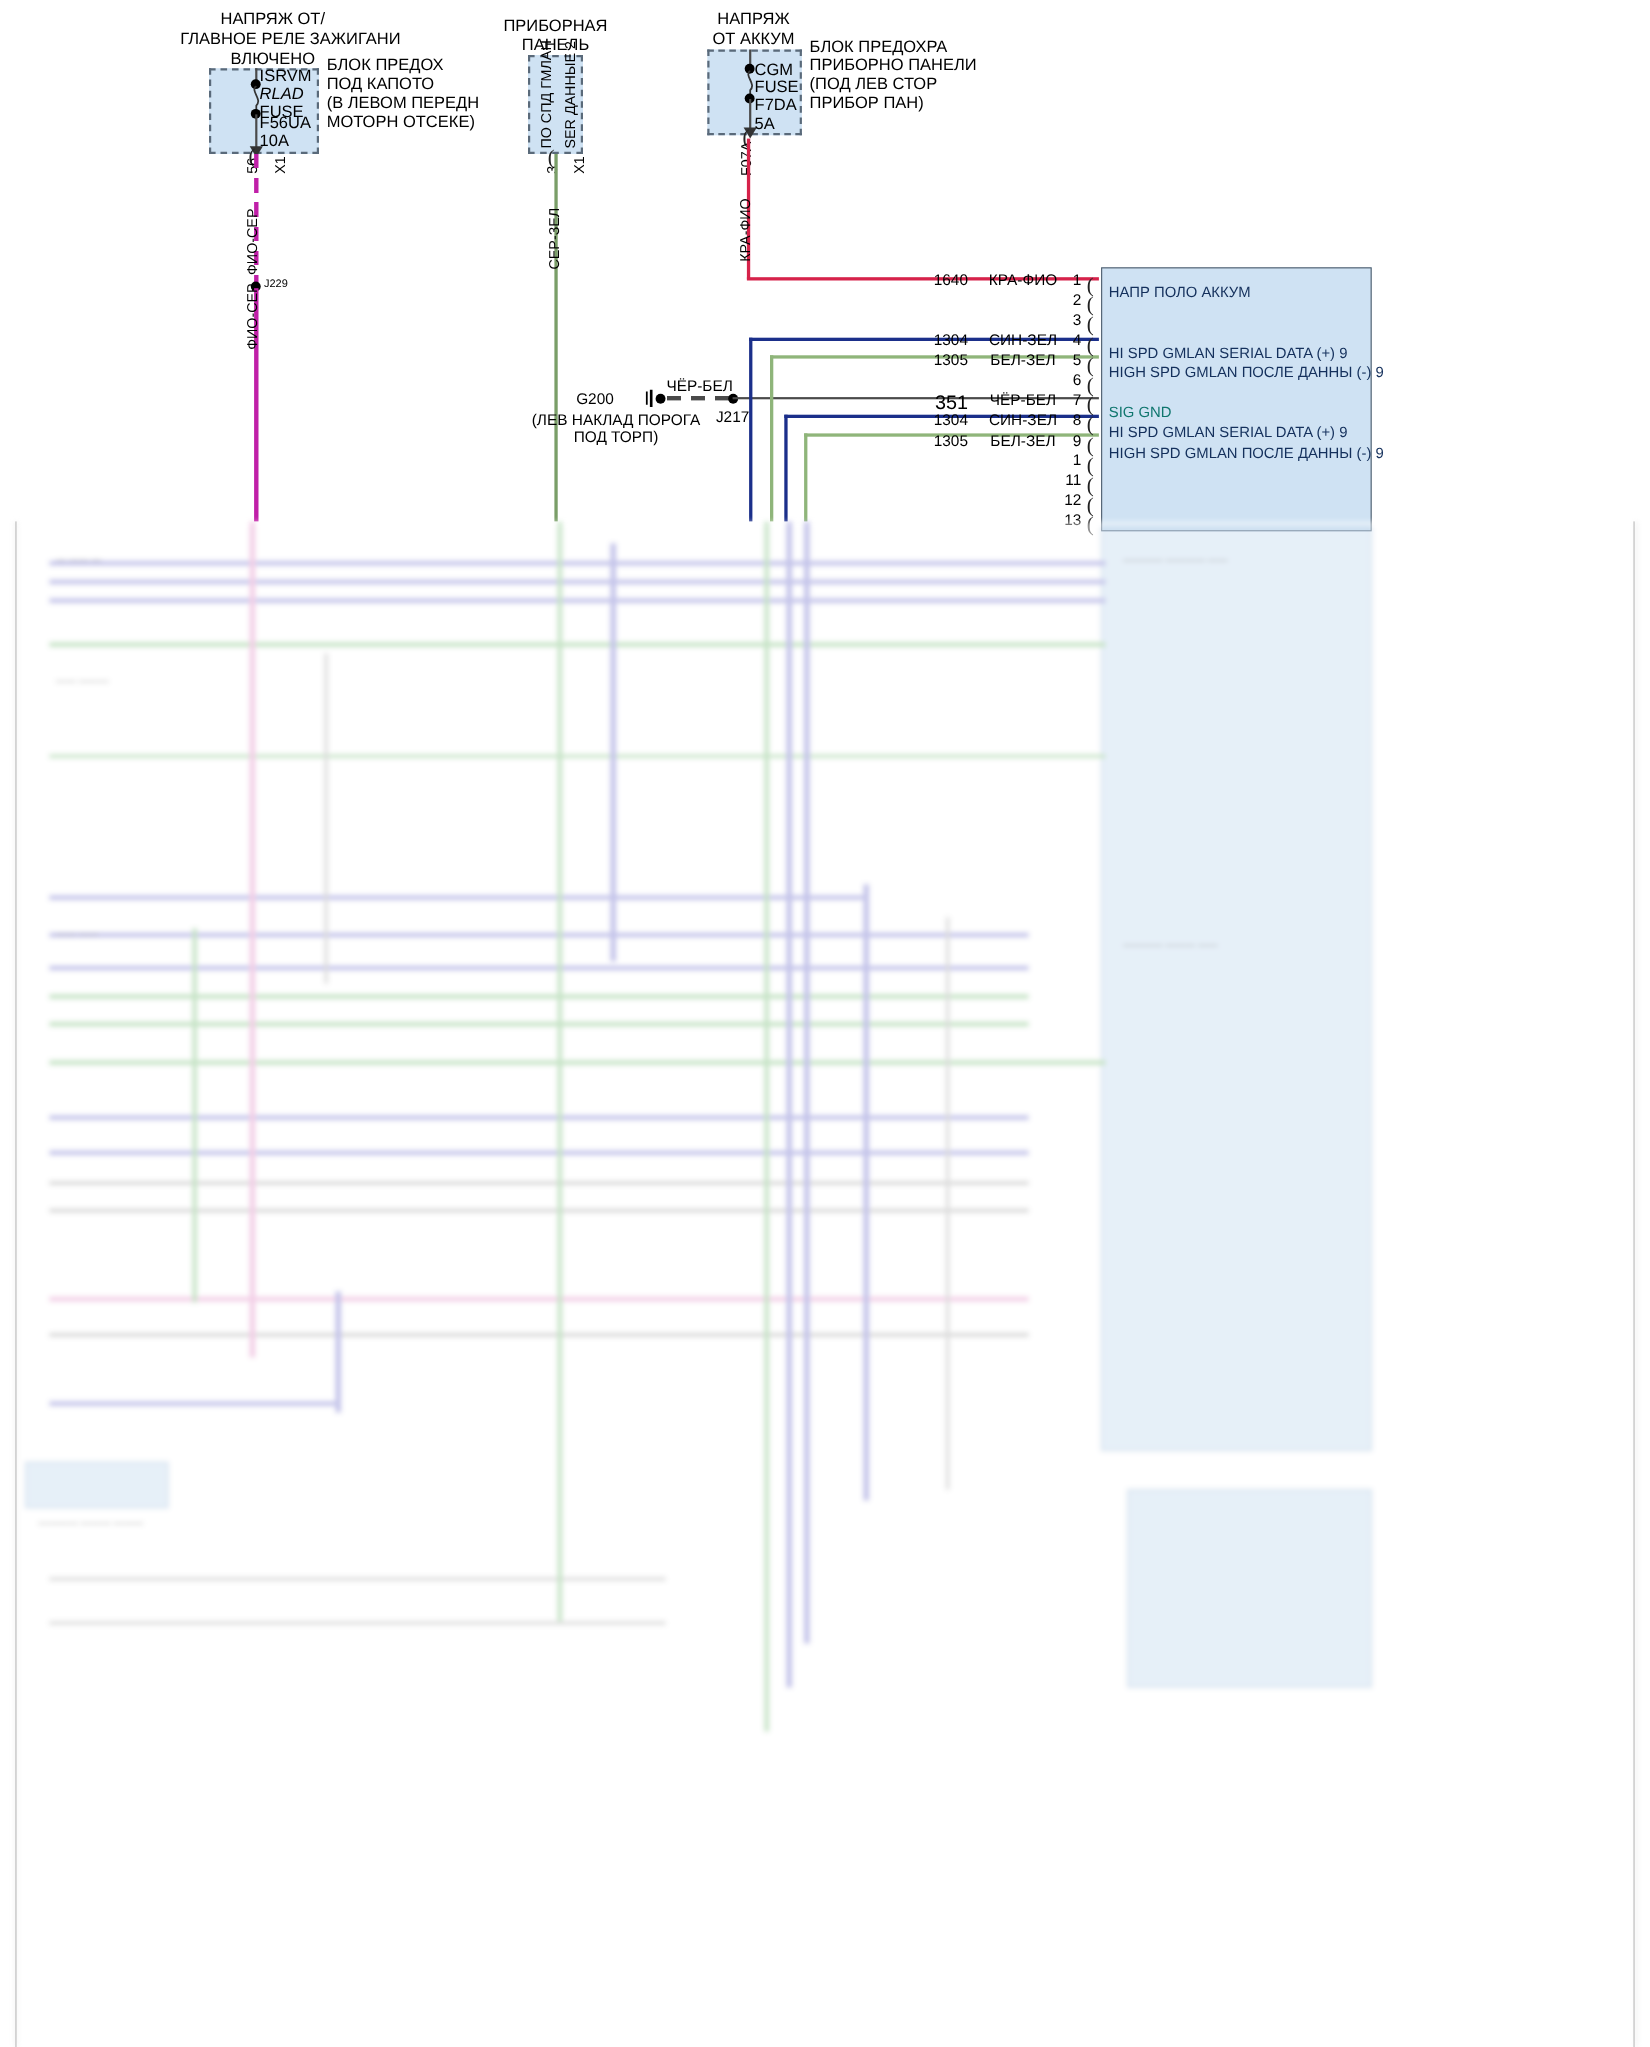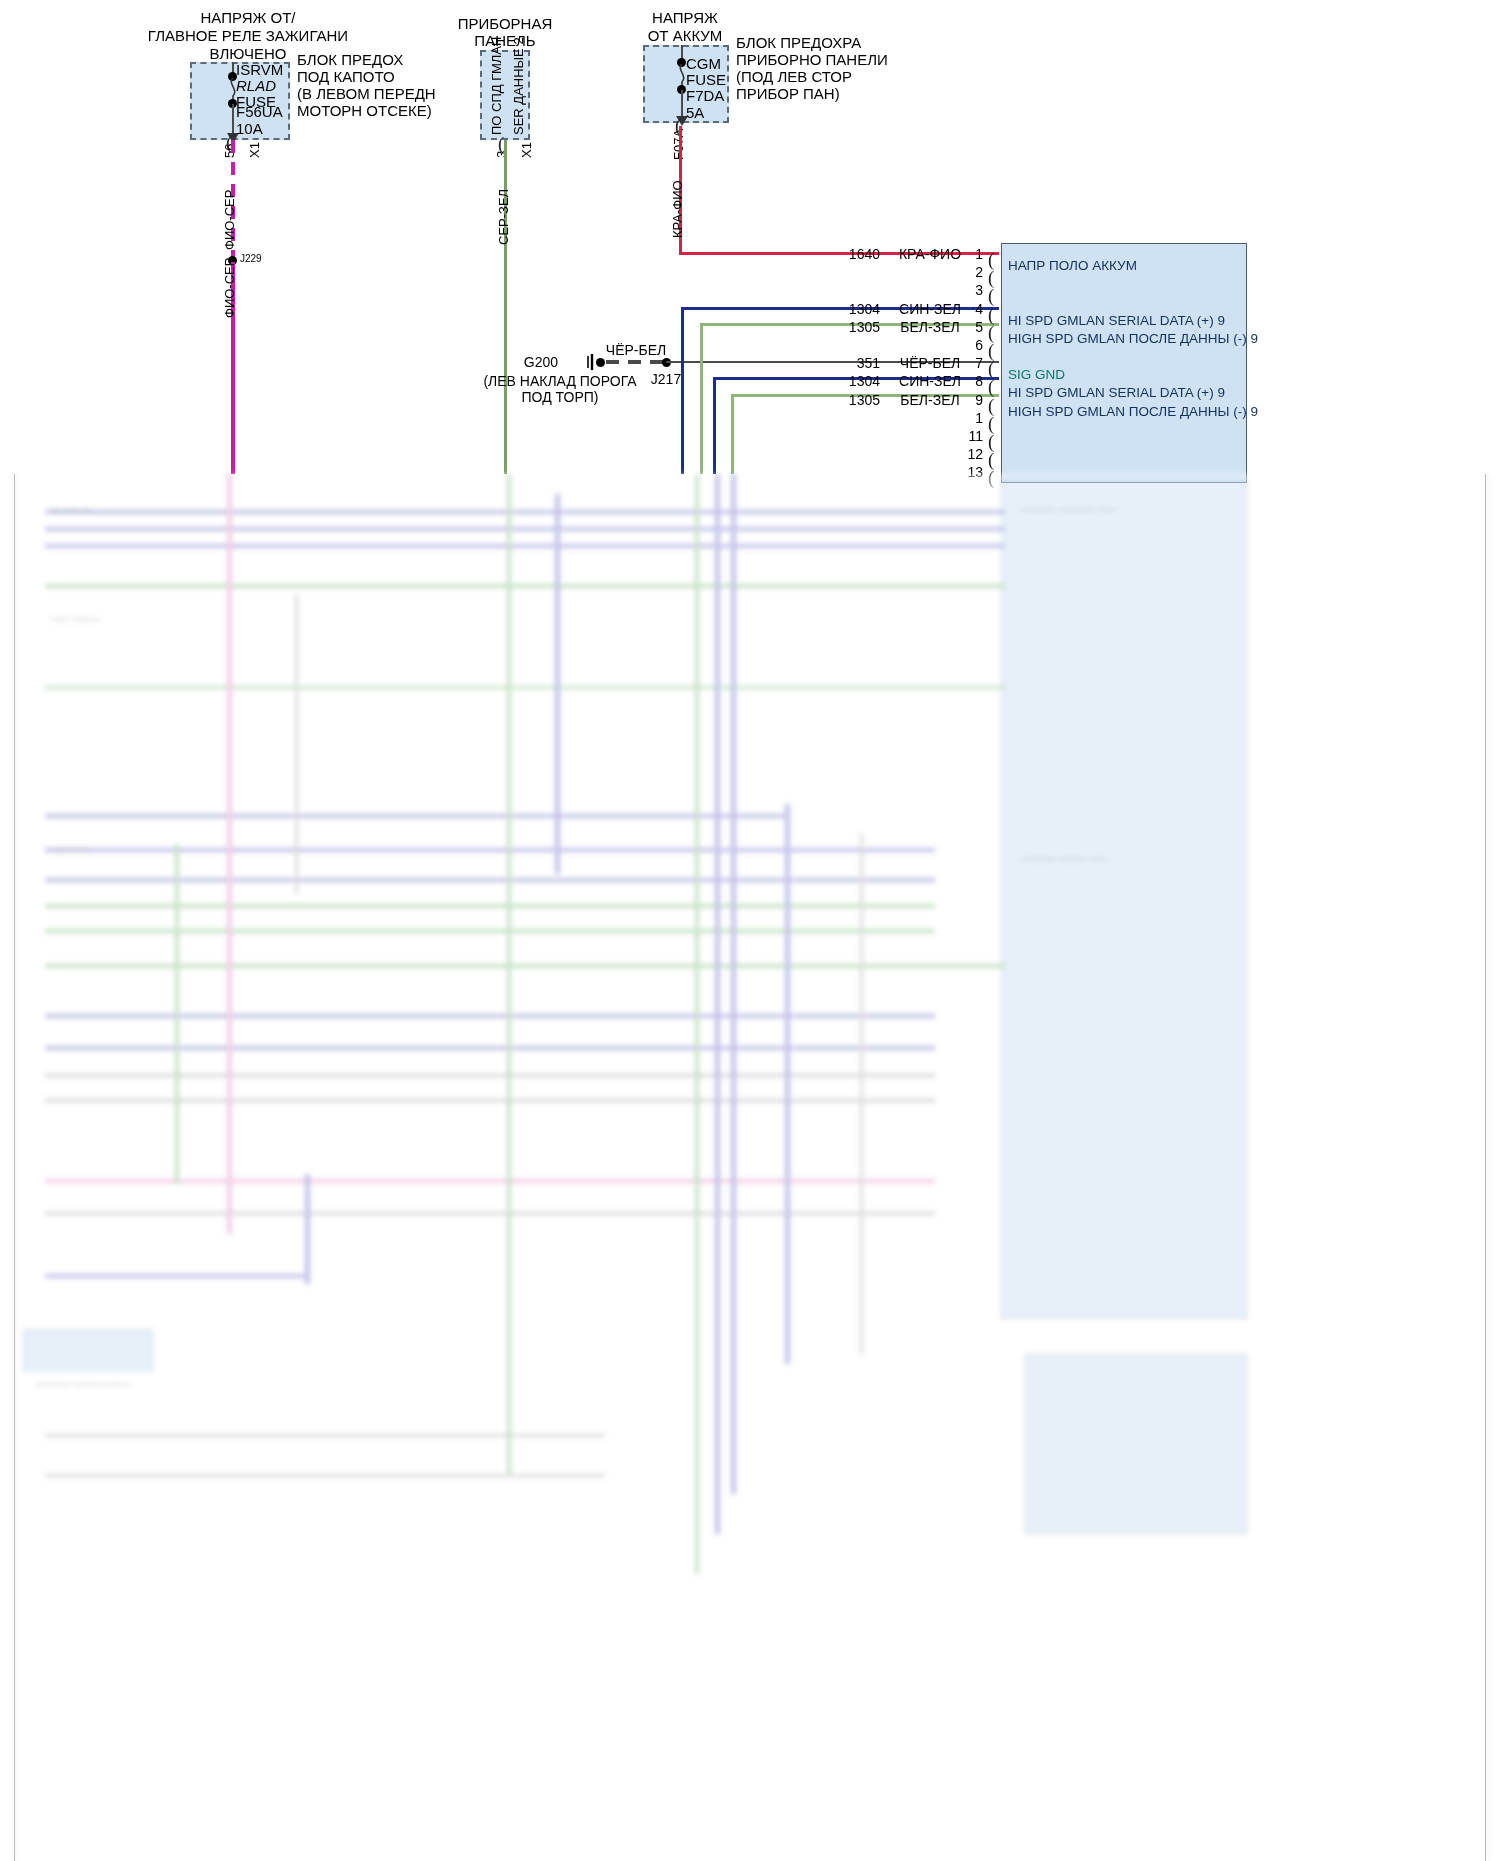--- a/index.html
+++ b/index.html
@@ -38,21 +38,21 @@
   #lower .lw{position:absolute;}
   #lower .lbl{position:absolute;font-size:9px;color:#333;white-space:pre;}
   .lbox{position:absolute;background:#cfe2f3;border:1px solid #9bb8d6;box-sizing:border-box;}
 </style>
 </head>
 <body>
 
 <div id="page">
 
   <div class="txt c" style="left:108px;top:10px;width:280px;font-size:15px;">НАПРЯЖ ОТ/</div>
-  <div class="txt c" style="left:108px;top:28px;width:280px;font-size:15px;">ГЛАВНОЕ РЕЛЕ ЗАЖИГАНИ</div>
+  <div class="txt c" style="left:124px;top:28px;width:280px;font-size:15px;">ГЛАВНОЕ РЕЛЕ ЗАЖИГАНИ</div>
   <div class="txt c" style="left:108px;top:46px;width:280px;font-size:15px;">ВЛЮЧЕНО</div>
 
   <div class="box" style="left:190px;top:62px;width:100px;height:78px;"></div>
 
   <div class="w wk" style="left:232px;top:62px;width:1.6px;height:14px;"></div>
   <div class="dot" style="left:228px;top:72px;"></div>
   <svg style="position:absolute;left:225px;top:78px;" width="16" height="26" viewBox="0 0 16 26">
     <path d="M8 0 C 2 5, 14 12, 8 18 L8 26" stroke="#333" stroke-width="1.6" fill="none"></path>
   </svg>
   <div class="dot" style="left:228px;top:99px;"></div>
@@ -178,21 +178,21 @@
       <div class="txt" style="left: 1008px; top: 312.6px; font-size: 13.5px; color: rgb(20, 48, 92);">HI SPD GMLAN SERIAL DATA (+) 9</div>
       <div class="txt r" style="left: 955px; top: 319.8px; width: 28px; font-size: 14px;">5</div>
       <div class="pinhook" style="left: 988px; top: 321.8px;">(</div>
       <div class="txt r" style="left: 820px; top: 319.8px; width: 60px; font-size: 14px;">1305</div>
       <div class="txt c" style="left: 888px; top: 319.8px; width: 84px; font-size: 14px;">БЕЛ-ЗЕЛ</div>
       <div class="txt" style="left: 1008px; top: 330.8px; font-size: 13.5px; color: rgb(20, 48, 92);">HIGH SPD GMLAN ПОСЛЕ ДАННЫ (-) 9</div>
       <div class="txt r" style="left: 955px; top: 338px; width: 28px; font-size: 14px;">6</div>
       <div class="pinhook" style="left: 988px; top: 340px;">(</div>
       <div class="txt r" style="left: 955px; top: 356.2px; width: 28px; font-size: 14px;">7</div>
       <div class="pinhook" style="left: 988px; top: 358.2px;">(</div>
-      <div class="txt r" style="left: 820px; top: 356.2px; width: 60px; font-size: 14px;">351</div>
+      <div class="txt r" style="left: 820px; top: 356.2px; width: 60px; font-size: 18px;">351</div>
       <div class="txt c" style="left: 888px; top: 356.2px; width: 84px; font-size: 14px;">ЧЁР-БЕЛ</div>
       <div class="txt" style="left: 1008px; top: 367.2px; font-size: 13.5px; color: #0f766e;">SIG GND</div>
       <div class="txt r" style="left: 955px; top: 374.4px; width: 28px; font-size: 14px;">8</div>
       <div class="pinhook" style="left: 988px; top: 376.4px;">(</div>
       <div class="txt r" style="left: 820px; top: 374.4px; width: 60px; font-size: 14px;">1304</div>
       <div class="txt c" style="left: 888px; top: 374.4px; width: 84px; font-size: 14px;">СИН-ЗЕЛ</div>
       <div class="txt" style="left: 1008px; top: 385.4px; font-size: 13.5px; color: rgb(20, 48, 92);">HI SPD GMLAN SERIAL DATA (+) 9</div>
       <div class="txt r" style="left: 955px; top: 392.6px; width: 28px; font-size: 14px;">9</div>
       <div class="pinhook" style="left: 988px; top: 394.6px;">(</div>
       <div class="txt r" style="left: 820px; top: 392.6px; width: 60px; font-size: 14px;">1305</div>

